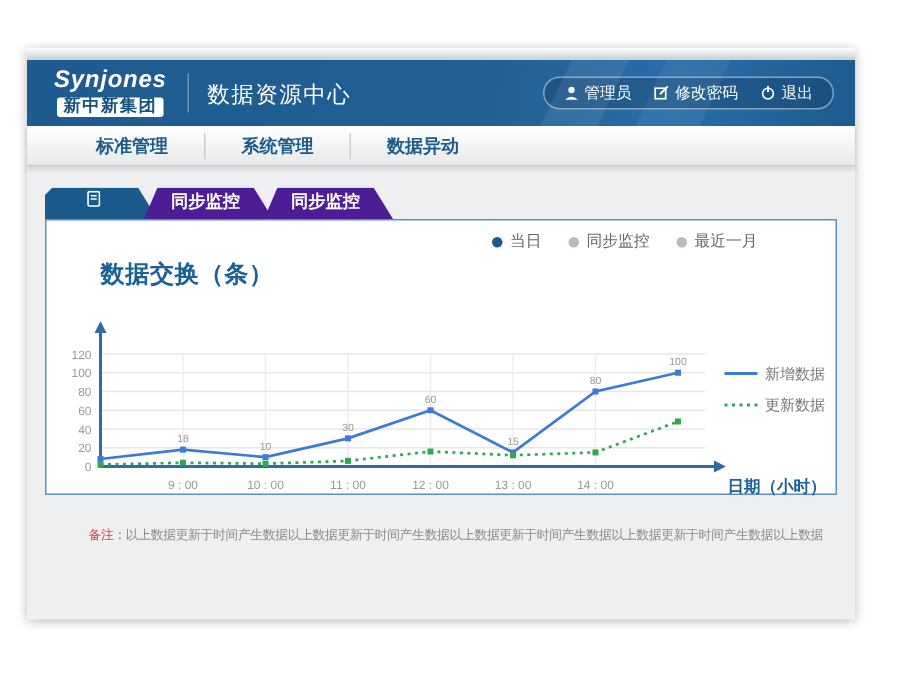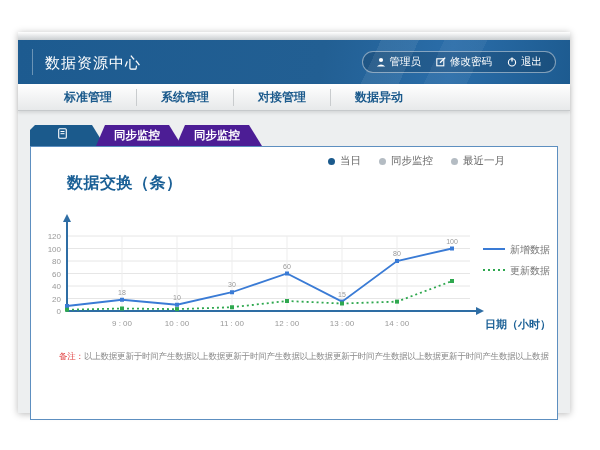--- a/index.html
+++ b/index.html
@@ -29,21 +29,21 @@
   
   .content { position:relative; height:302px; }
   .tabs { display:flex; margin:14px 0 0 12px; height:21px; position:relative; z-index:1; }
   .tab { height:21px; line-height:21px; font-size:11.5px; font-weight:bold; color:#fff; cursor:pointer; white-space:nowrap;flex-direction:column; }
   .tab.active { background:#1b5a8c; padding:0 20px 0 9px; display:flex; align-items:center; gap:5px;
     clip-path:polygon(0 100%,0 5px,5px 0,calc(100% - 13px) 0,100% 100%); }
   .tab.inactive { background:#4c1d95; padding:0 22px 0 18px; margin-left:-9px;
     clip-path:polygon(9px 0,calc(100% - 13px) 0,100% 100%,0 100%); }
   .tab.inactive + .tab.inactive { margin-left:-6px; }
   
-  .panel { position:relative; margin:0 12px; height:274px; background:#fff; border:1px solid #5d8fc0; }
+  .panel { position:relative; margin:0 12px; height:184px; background:#fff; border:1px solid #5d8fc0; }
   .radios { position:absolute; top:7px; right:52px; display:flex; gap:18px; align-items:center; }
   .radio { display:flex; align-items:center; gap:5px; cursor:pointer; }
   .radio .dot { width:7px; height:7px; border-radius:50%; background:#b4bcc3; }
   .radio.selected .dot { background:#1b5a8c; }
   .radio span.lbl { font-size:10.5px; color:#666; }
   .chart-title { position:absolute; top:26px; left:36px; color:#1b6096; font-size:16px; font-weight:bold; letter-spacing:.5px; }
   .chart-wrap { position:absolute; top:44px; left:6px; }
   svg text.tick { font-size:8px; fill:#999; font-family:"Liberation Sans","DejaVu Sans",sans-serif; }
   svg text.ptlabel { font-size:7px; fill:#999; font-family:"Liberation Sans","DejaVu Sans",sans-serif; }
   svg text.axis-label { font-size:11px; font-weight:bold; fill:#1b6096; font-family:"Liberation Sans","DejaVu Sans",sans-serif; }
@@ -51,20 +51,24 @@
   .note { position:absolute; top:204px; left:28px; right:8px; font-size:8.5px; letter-spacing:-.2px; white-space:nowrap; overflow:hidden; color:#8a8a8a; }
   .note .note-label { color:#e03c3c; }
 </style>
 </head>
 <body>
 
 <div class="window">
   <div class="top-strip"></div>
 
   <div class="header">
+    <div class="logo">
+      <div class="logo-en">Synjones</div>
+      <div class="logo-cn">新中新集团</div>
+    </div>
     <div class="header-sep"></div>
     <div class="app-title">数据资源中心</div>
 
     <div class="user-pill">
       <div class="pill-item">
         <span>
           <svg width="10" height="10" viewBox="0 0 10 10">
               <circle cx="5" cy="3" r="2.1" fill="#fff"></circle>
               <path d="M0.8 9.5 Q5 5.4 9.2 9.5 Z" fill="#fff"></path>
             </svg>
@@ -89,21 +93,20 @@
         </span>
         <span>退出</span>
       </div>
     </div>
   </div>
 
   <div class="navbar">
     <ul>
       <li>标准管理</li>
       <li>系统管理</li>
-      <li>对接管理</li>
       <li>数据异动</li>
     </ul>
   </div>
 
   <div class="content">
     <div class="tabs">
       <div class="tab active">
         <span>
           <svg width="9" height="11" viewBox="0 0 9 11">
               <rect x="0.7" y="0.7" width="7.6" height="9.6" rx="1" fill="none" stroke="#fff" stroke-width="1.1"></rect>

